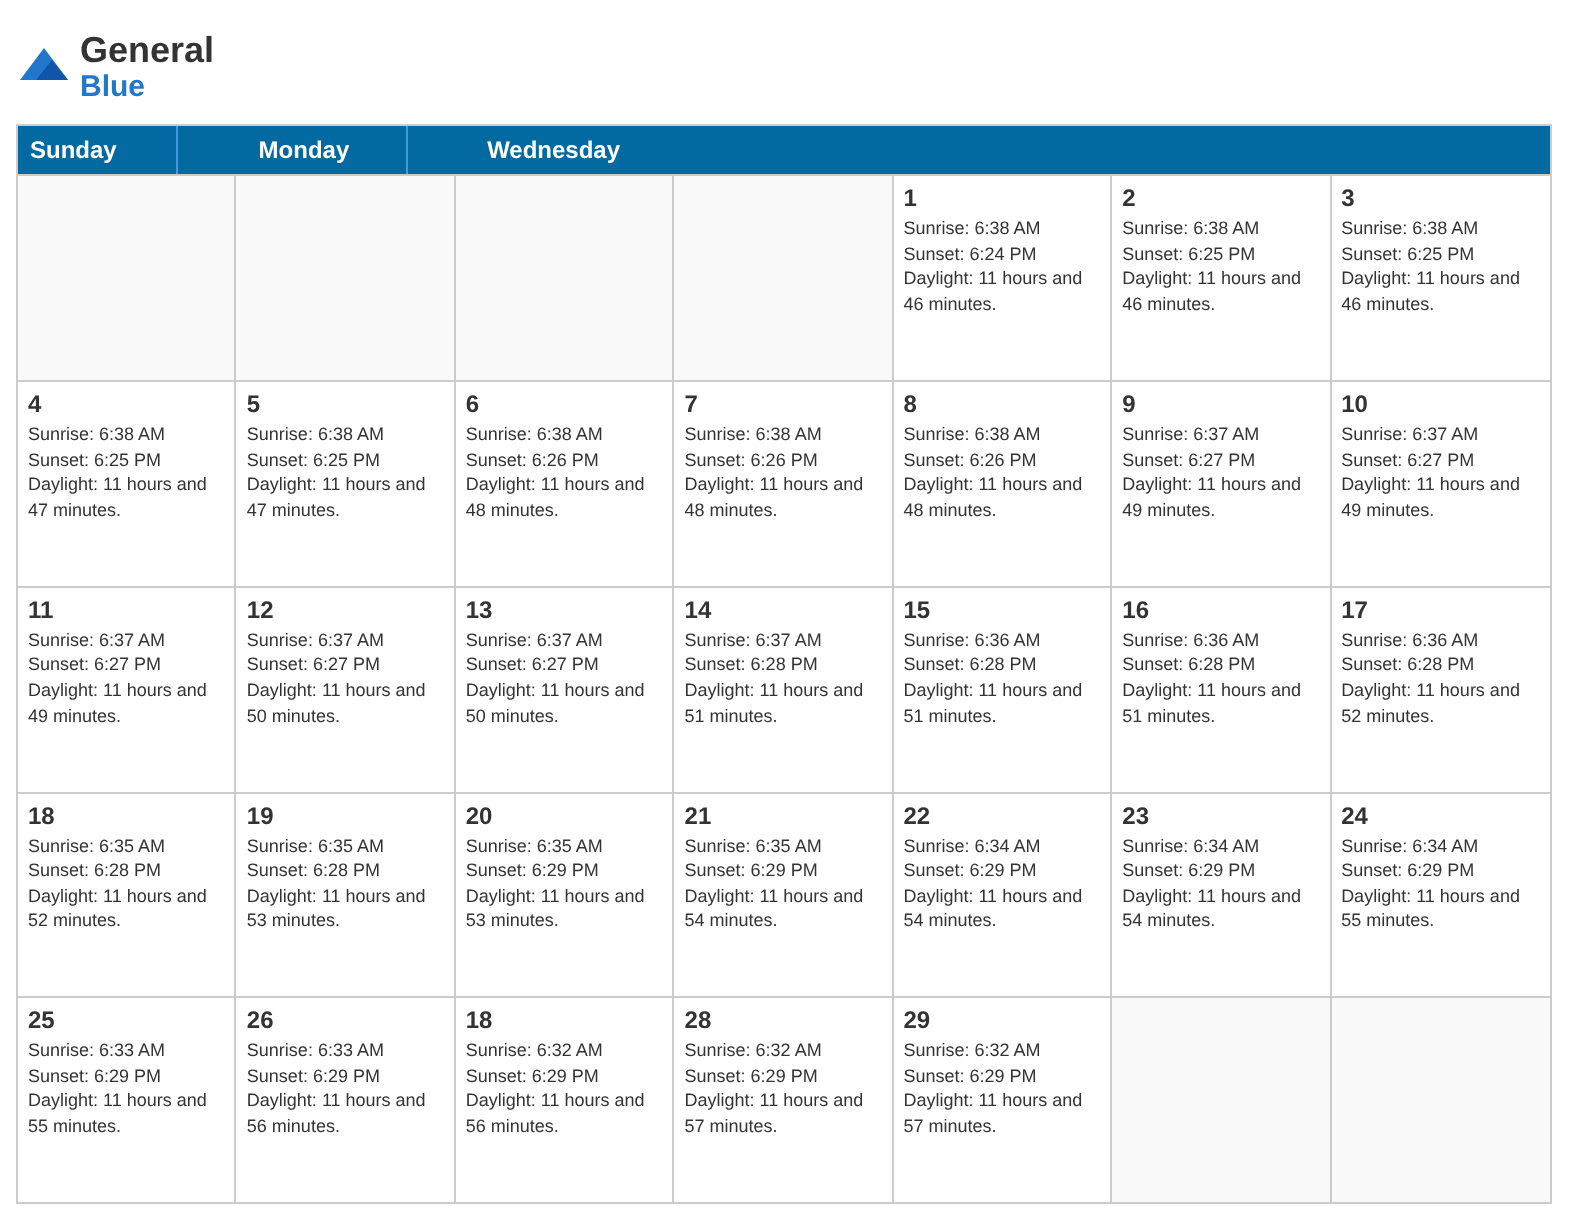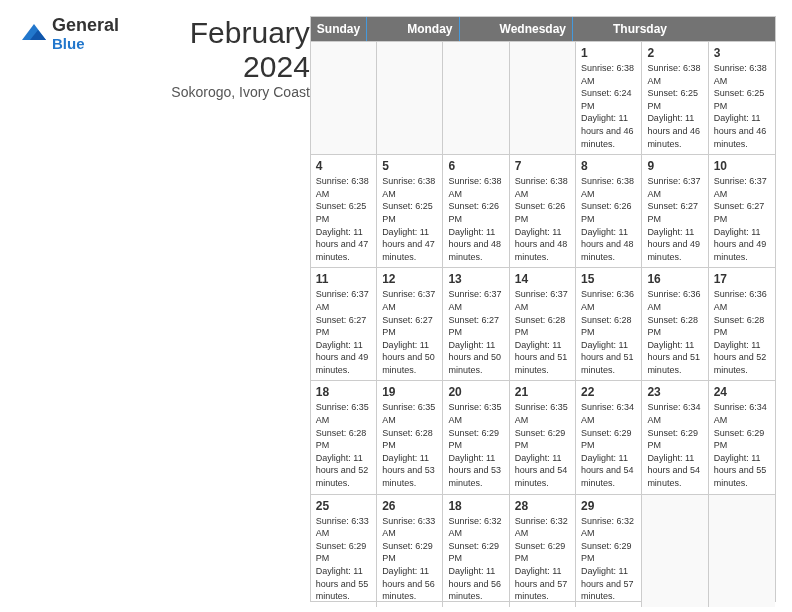--- a/index.html
+++ b/index.html
@@ -6,23 +6,23 @@
     body {
       font-family: Arial, sans-serif;
       background: #fff;
       width: 792px;
       height: 612px;
       overflow: hidden;
     }
     .page {
       width: 792px;
       height: 612px;
-      padding: 16px 16px 10px 20px;
-      display: flex;
-      flex-direction: row;
+      padding: 16px 16px 10px 8px;
+      display: flex;
+      flex-direction: column;
     }
     .header {
       display: flex;
       justify-content: space-between;
       align-items: flex-start;
       margin-bottom: 10px;
     }
     .logo {
       display: flex;
       align-items: center;
@@ -61,21 +61,21 @@
     }
     .calendar {
       flex: 1;
       display: flex;
       flex-direction: column;
       border: 1px solid #ccc;
     }
     .cal-header-row {
       display: grid;
       grid-template-columns: repeat(7, 1fr);
-      background: #737373;
+      background: #0369a1;
       gap: 34px;
     }
     .cal-header-cell {
       color: #fff;
       font-size: 12px;
       font-weight: bold;
       padding: 5px 6px;
       border-right: 1px solid #4499dd;
       text-align: left;
     }
@@ -123,32 +123,27 @@
     <div class="logo">
       <svg class="logo-icon" viewBox="0 0 28 28">
         <polygon points="14,4 26,20 2,20" fill="#2277cc"></polygon>
         <polygon points="18,10 26,20 10,20" fill="#1155aa"></polygon>
       </svg>
       <div class="logo-text">
         <span class="logo-general">General</span>
         <span class="logo-blue">Blue</span>
       </div>
     </div>
-    <div class="title-block">
-      <div class="main-title">February 2024</div>
-      <div class="subtitle">Sokorogo, Ivory Coast</div>
-    </div>
   </div>
 
   <div class="calendar">
     <div class="cal-header-row">
     <div class="cal-header-cell">Sunday</div>
         <div class="cal-header-cell">Monday</div>
         <div class="cal-header-cell">Wednesday</div>
-        <div class="cal-header-cell">Thursday</div>
       </div>
     <div class="cal-body">
     <div class="cal-week">
           <div class="cal-cell empty"></div>
           <div class="cal-cell empty"></div>
           <div class="cal-cell empty"></div>
           <div class="cal-cell empty"></div>
           <div class="cal-cell">
             <span class="day-num">1</span>
             <div class="day-info" style="white-space: pre-line;">Sunrise: 6:38 AM

